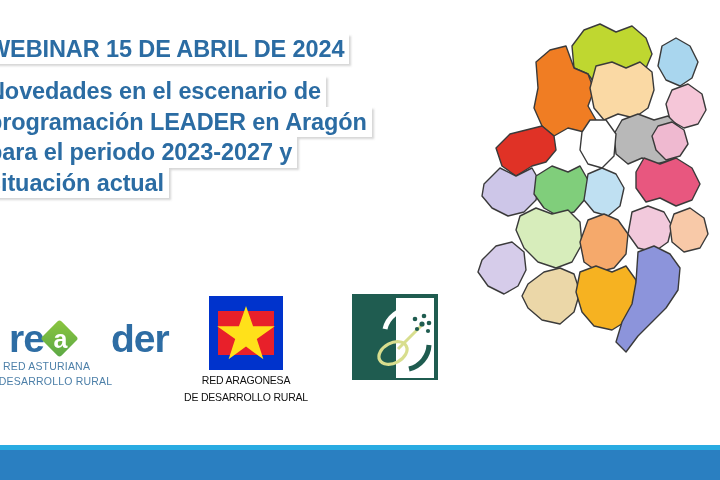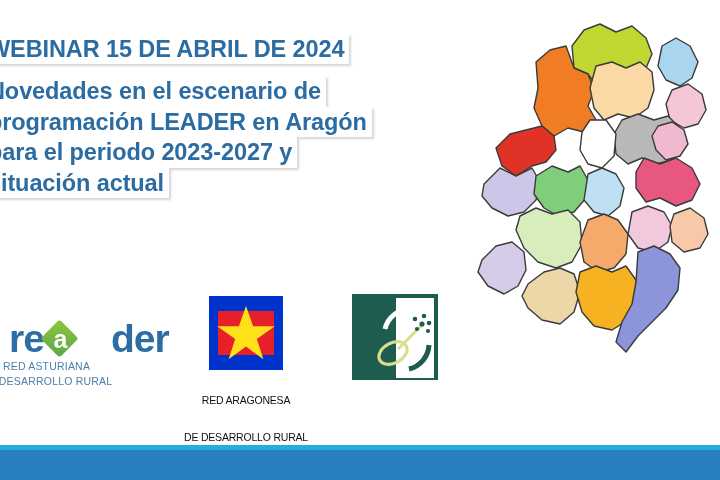--- a/index.html
+++ b/index.html
@@ -149,21 +149,21 @@
   .arag-mark .star {
     position: absolute;
     left: 7px;
     top: 10px;
     width: 60px;
     height: 58px;
     background: #FFE11A;
     clip-path: polygon(50% 0%, 61.8% 35%, 98% 35%, 68% 57%, 79% 92%, 50% 70%, 21% 92%, 32% 57%, 2% 35%, 38.2% 35%);
   }
   .arag-text {
-    margin-top: 24px;
+    margin-top: 4px;
     color: #101010;
     font-size: 10.5px;
     line-height: 13px;
     letter-spacing: -0.2px;
     white-space: nowrap;
   }
 
   
   .leader-logo {
     position: absolute;

